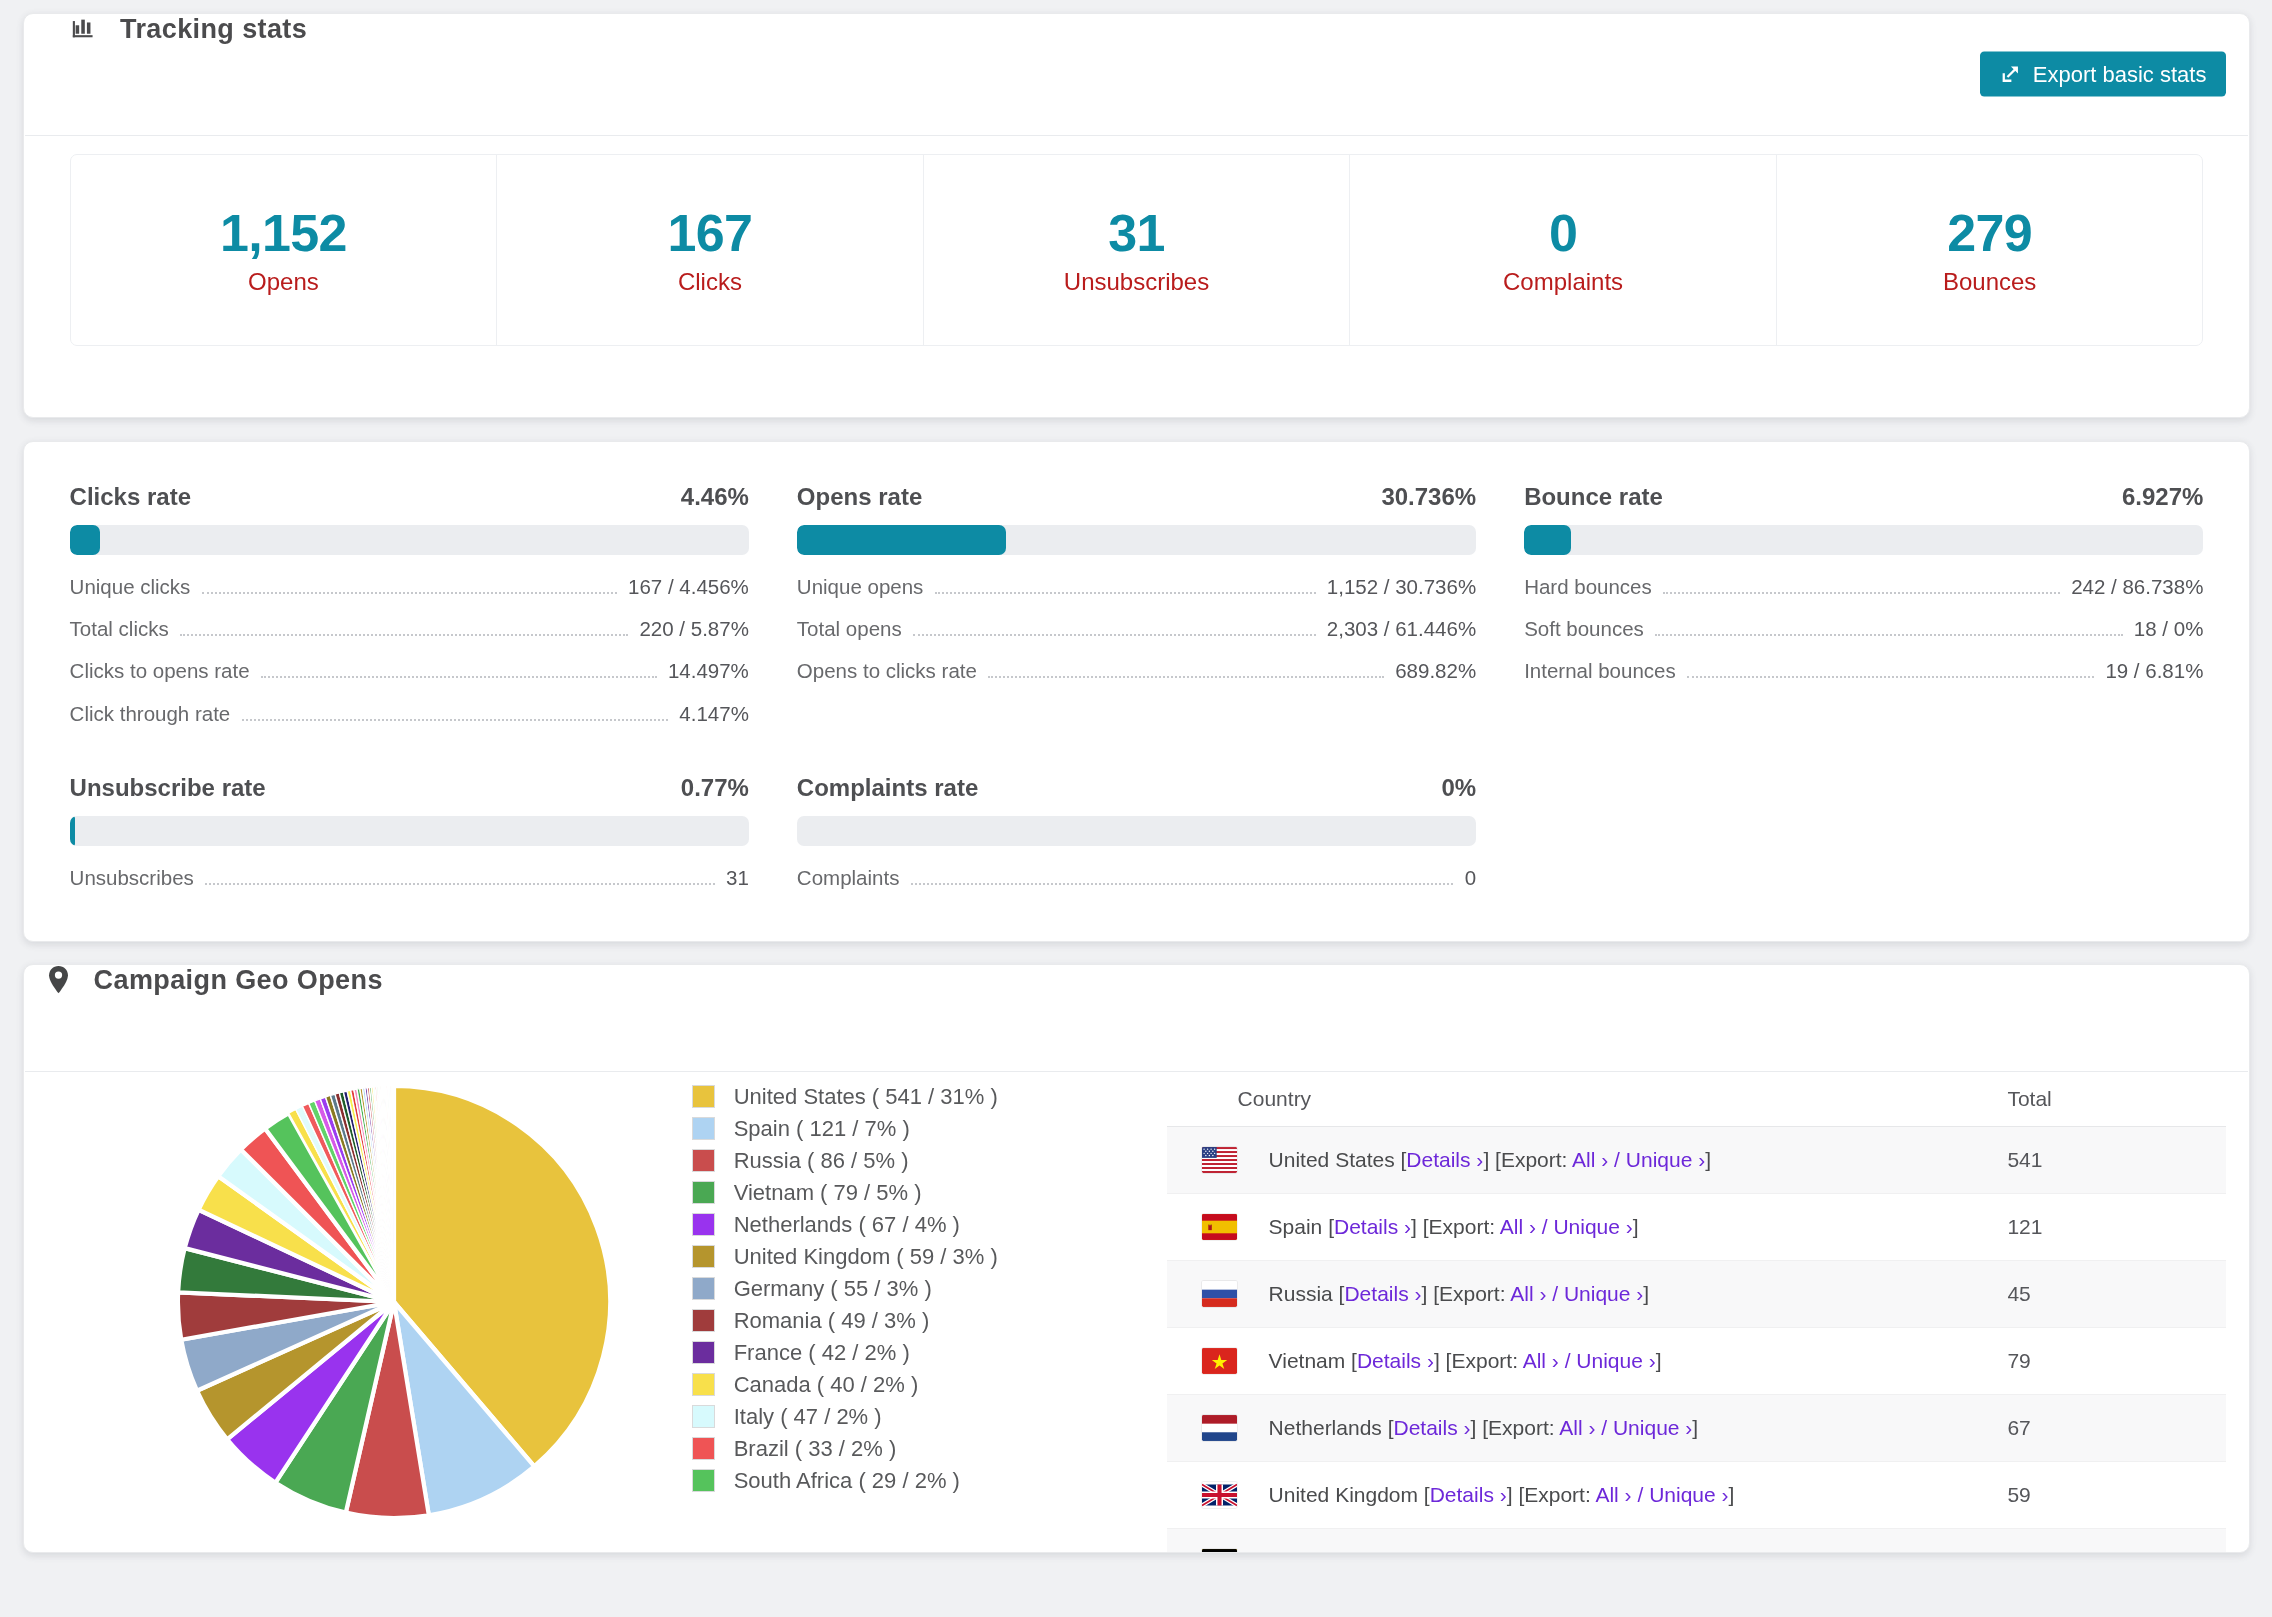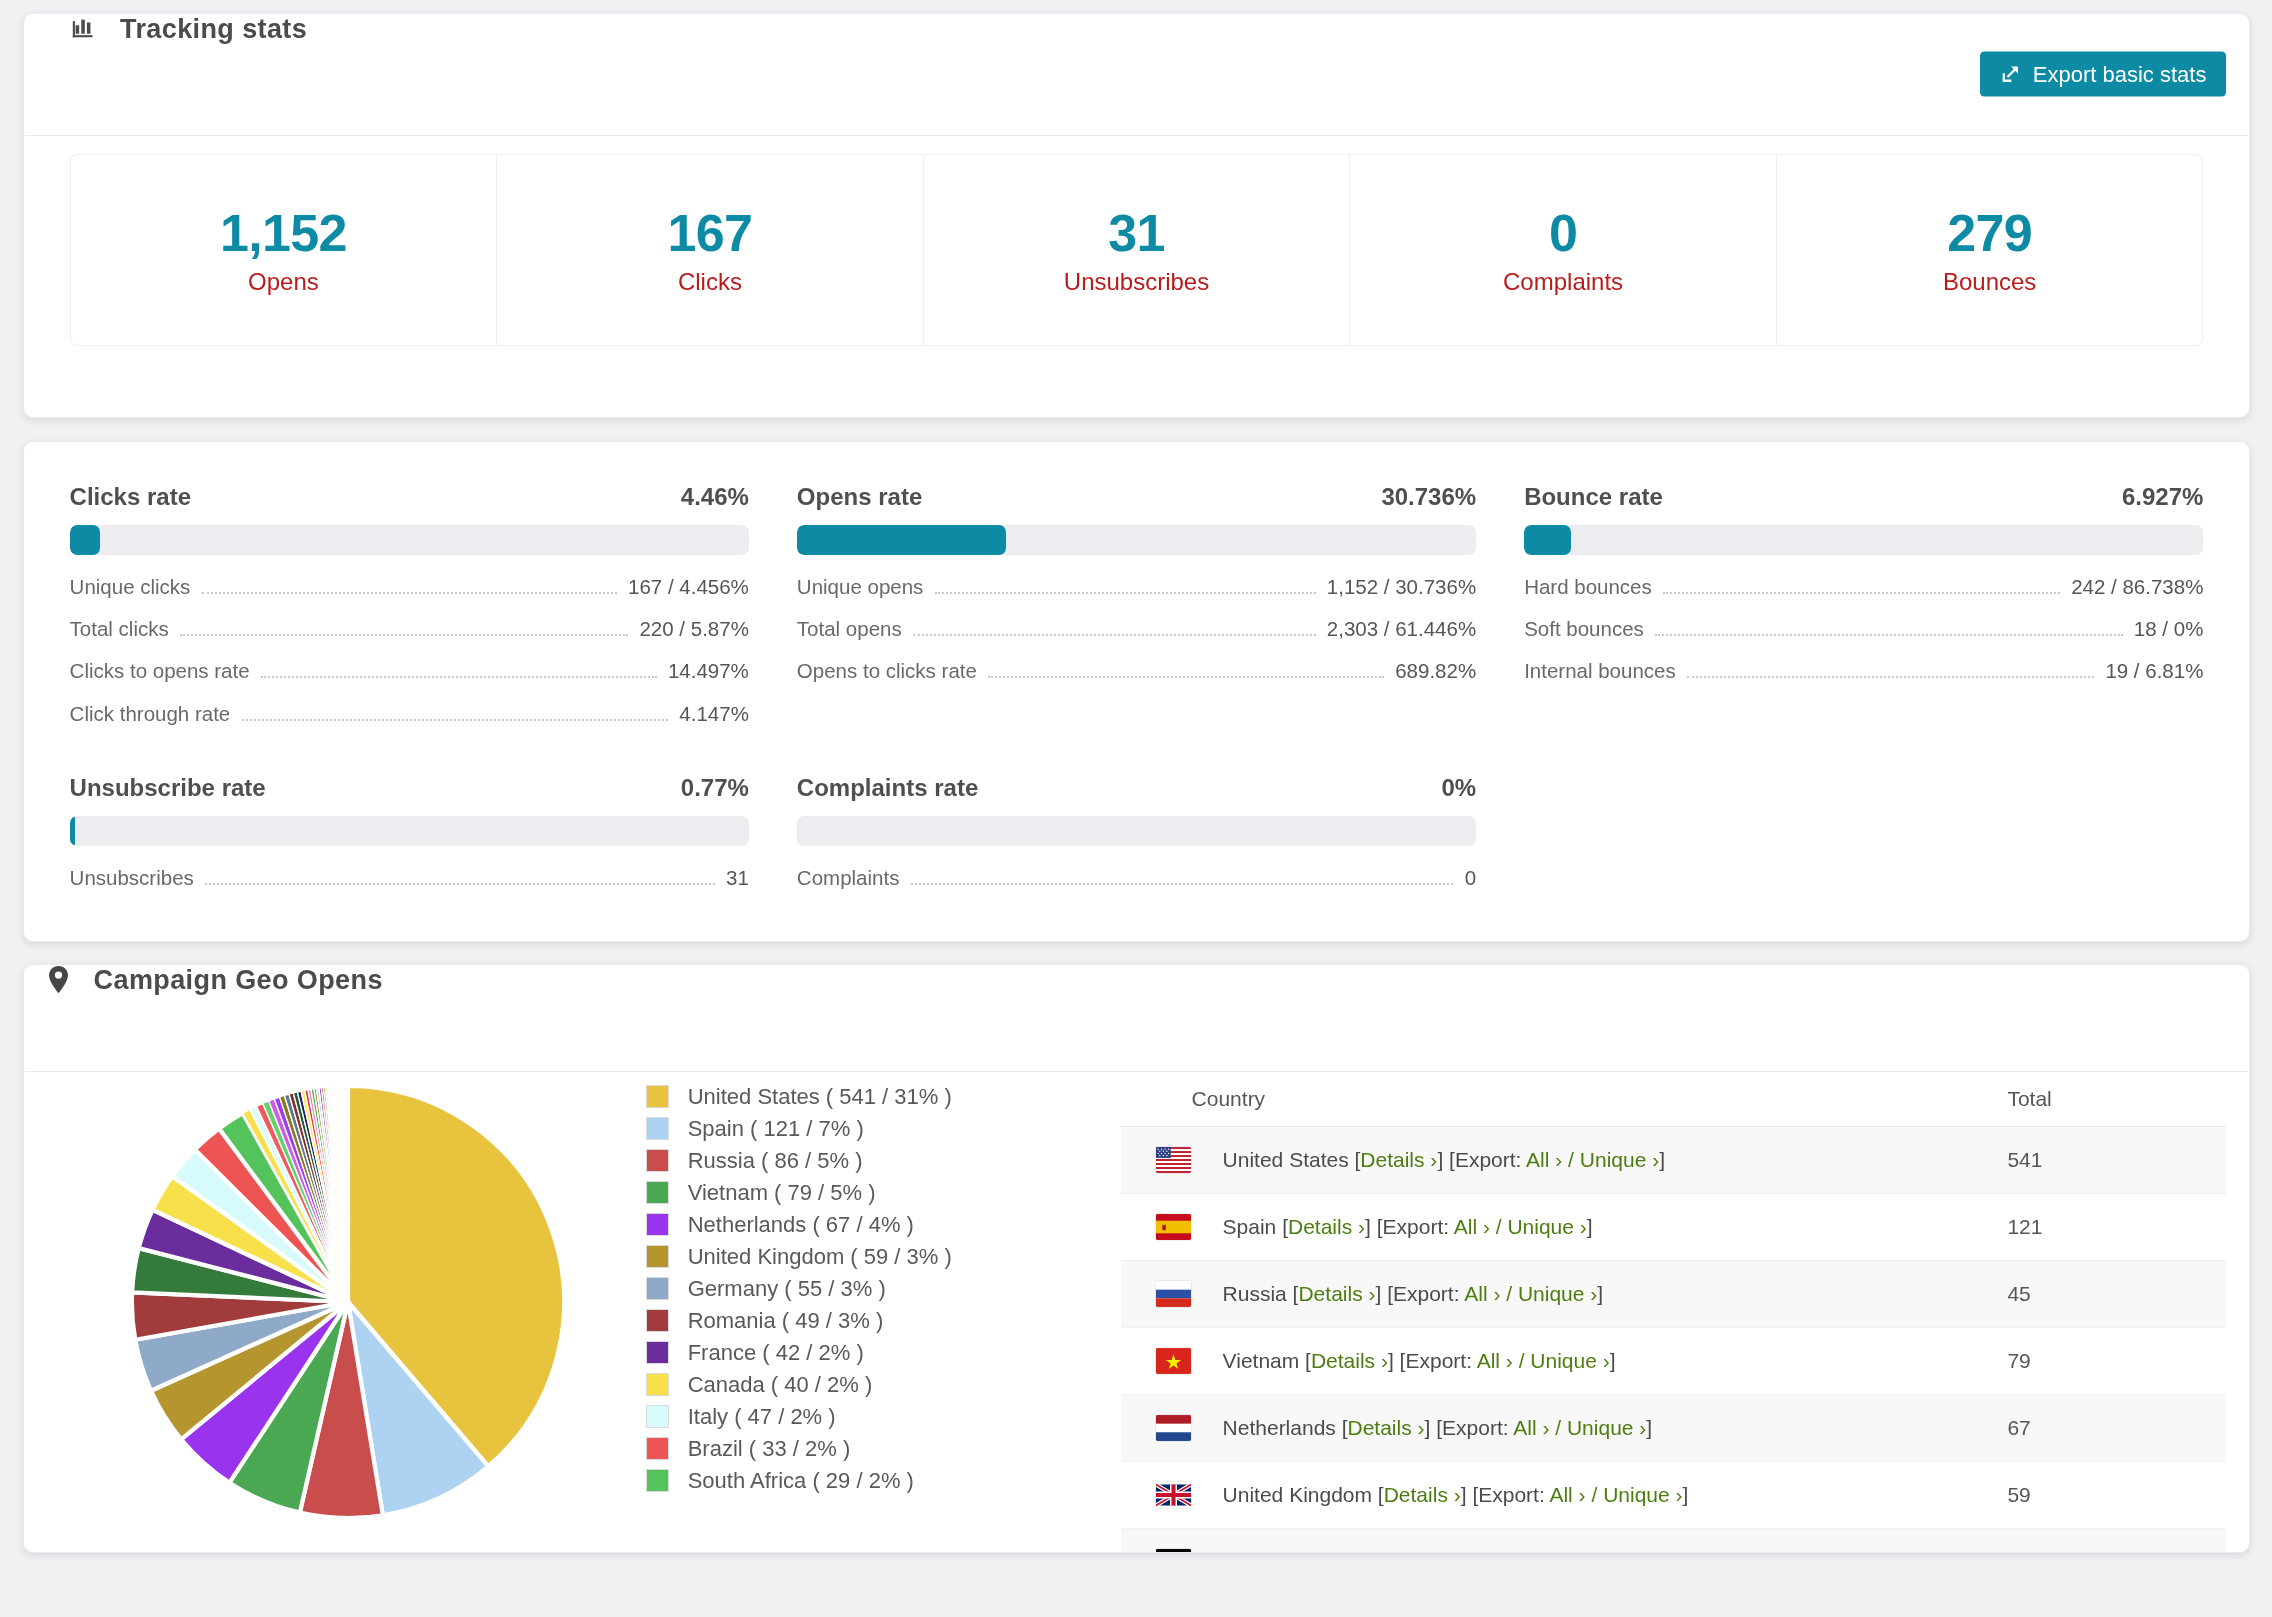--- a/index.html
+++ b/index.html
@@ -30,39 +30,39 @@
   .rate-head { display:flex; justify-content:space-between; align-items:baseline; margin-bottom:14px; }
   .rate-title, .rate-value { font-size:24px; font-weight:700; color:#4e4f52; }
   .bar-track { height:30px; background:#ebedf0; border-radius:7px; overflow:hidden; margin-bottom:18.4px; }
   .bar-fill { height:100%; background:#0d8ba4; border-radius:7px; }
   .stat-row { display:flex; align-items:flex-end; margin-top:17px; height:25.4px; }
   .stat-row:first-of-type { margin-top:21px; }
   .stat-label { font-size:20.5px; color:#68696c; white-space:nowrap; }
   .stat-dots { flex:1; border-bottom:2.1px dotted #c6c8cc; margin:0 11.3px 5px 11.3px; }
   .stat-value { font-size:20.5px; color:#55565a; white-space:nowrap; }
   
-  .geo-body { display:flex; padding-left:38px; height:480px; overflow:hidden; }
+  .geo-body { display:flex; padding-left:64px; height:480px; overflow:hidden;margin-left:20px; }
   .pie-wrap { width:572px; display:flex; justify-content:center; }
   .pie-wrap svg { margin-top:4.2px; }
   .legend { width:487px; padding:8.5px 0 0 12.7px; }
   .legend-item { display:flex; align-items:center; height:32px; cursor:pointer; }
   .legend-swatch { width:23px; height:23px; border:1.4px solid #d9dadb; margin-right:18.4px; flex:0 0 auto; }
   .legend-label { font-size:22px; color:#58595b; white-space:nowrap; }
   .geo-table { flex:1; margin-right:23px; overflow:hidden; }
   .thead { display:flex; height:55px; align-items:center; border-bottom:0.7px solid #e6e7e9; }
   .th-country { flex:1; padding-left:71px; font-size:21px; color:#55565a; }
   .th-total { width:219px; font-size:21px; color:#55565a; }
   .trow { display:flex; height:67px; align-items:center; border-bottom:0.7px solid #f0f0f1; }
   .trow.stripe { background:#f8f8f9; }
   .cell-country { flex:1; display:flex; align-items:center; font-size:21px; color:#4a4b4d; }
   .flag { width:35px; height:26px; margin-left:35px; border-radius:1.4px; overflow:hidden;
           box-shadow:0 0 0 0.7px rgba(0,0,0,.08); flex:0 0 auto; }
   .flag svg { display:block; }
   .country-text { margin-left:32px; white-space:nowrap; }
-  .tlink { color:#4d7c0f; text-decoration:none; cursor:pointer; }
+  .tlink { color:#6d28d9; text-decoration:none; cursor:pointer; }
   .cell-total { width:219px; font-size:21px; color:#55565a; }
 </style>
 </head>
 <body>
 
 <div id="app">
 
   <section class="card card1">
     <div class="card-head">
       <span class="head-icon">

